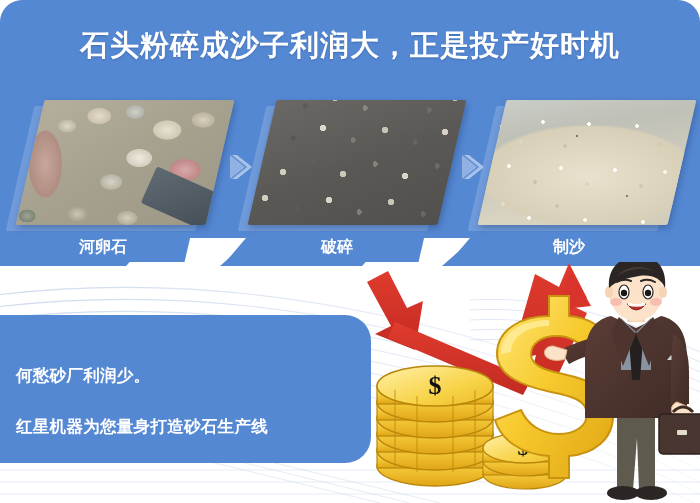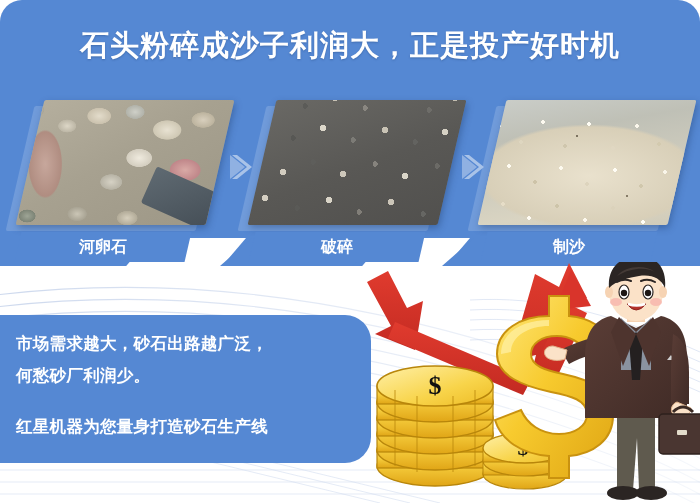--- a/index.html
+++ b/index.html
@@ -334,21 +334,20 @@
     <span>河卵石</span>
   </div>
   <div class="label-bar" style="left:252px; width:170px">
     <span>破碎</span>
   </div>
   <div class="label-bar" style="left:484px; width:170px">
     <span>制沙</span>
   </div>
 
   <div id="copy-panel">
-    <div class="line l1">市场需求越大，砂石出路越广泛，</div>
     <div class="line l3">红星机器为您量身打造砂石生产线</div>
     <div class="line l2">何愁砂厂利润少。</div>
   </div>
 
   <svg id="illustration" viewBox="0 0 345 241">
     <defs>
       <linearGradient id="coinG" x1="0" y1="0" x2="0" y2="1">
         <stop offset="0%" stop-color="#ffe680"></stop>
         <stop offset="45%" stop-color="#f7cf3f"></stop>
         <stop offset="100%" stop-color="#e0a516"></stop>

